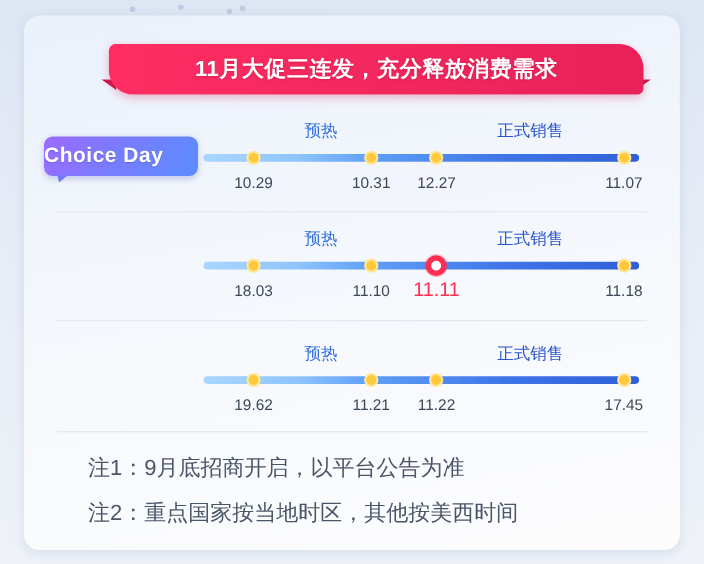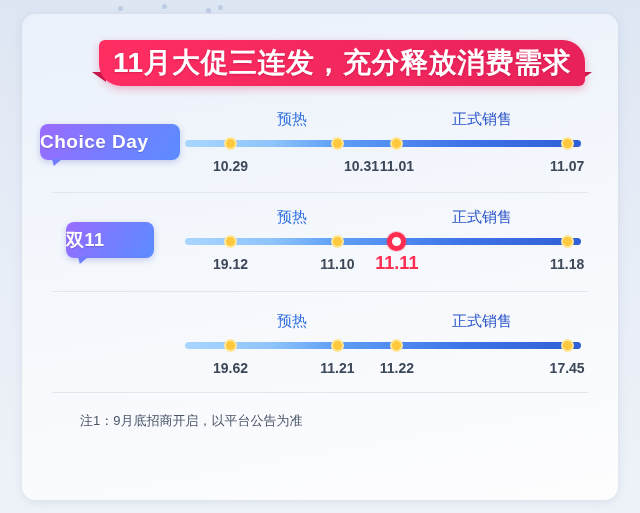--- a/index.html
+++ b/index.html
@@ -69,21 +69,21 @@
   .ribbon-tail-r { left: 556px; clip-path: polygon(0 0, 100% 0, 0 100%); }
   .ribbon-text {
     position: absolute;
     left: 77px;
     top: 26px;
     width: 486px;
     height: 56px;
     line-height: 46px;
     text-align: center;
     color: #fff;
-    font-size: 28px;
+    font-size: 20px;
     font-weight: bold;
     letter-spacing: .5px;
     text-shadow: 0 1px 2px rgba(150,10,50,.35);
   }
   
   .row {
     position: absolute;
     left: 0;
     width: 596px;
     height: 96px;
@@ -177,21 +177,21 @@
     border: 5px solid #ff2d4f;
     box-shadow: 0 0 0 1px rgba(255,45,79,.25);
   }
   .tick-label {
     position: absolute;
     top: 26px;
     transform: translateX(-50%);
     font-size: 14px;
     color: #3c4757;
     white-space: nowrap;
-    font-weight: bold;
+    font-weight: normal;
   }
   .tick-label.hl {
     color: #ff2d4f;
     font-size: 18px;
     top: 23px;
   }
   .phase {
     position: absolute;
     top: -22px;
     transform: translateX(-50%);
@@ -203,21 +203,21 @@
   .phase.sale { color: #2a55c9; }
 
   
   .notes {
     position: absolute;
     left: 58px;
     top: 398px;
     width: 500px;
   }
   .note {
-    font-size: 13px;
+    font-size: 20px;
     color: #4a5568;
     margin-bottom: 14px;
     white-space: nowrap;
   }
 </style>
 </head>
 <body>
 
 <div id="page">
 
@@ -248,42 +248,39 @@
         <div class="tl-bar"></div>
         <div class="phase" style="left:27%;">预热</div>
         <div class="phase sale" style="left:75%;">正式销售</div>
 
         <div class="dot" style="left:11.5%;"></div>
         <div class="dot" style="left:38.5%;"></div>
         <div class="dot" style="left:53.5%;"></div>
         <div class="dot" style="left:96.5%;"></div>
 
         <div class="tick-label" style="left:11.5%;">10.29</div>
-        <div class="tick-label" style="left:38.5%;margin-left:24px;">10.31</div>
-        <div class="tick-label" style="left:53.5%;">11.01</div>
+        <div class="tick-label" style="left:38.5%;">10.31</div>
+        <div class="tick-label" style="left:53.5%;">12.27</div>
         <div class="tick-label" style="left:96.5%;">11.07</div>
       </div>
     </div>
     <div class="row-sep sep-1"></div>
 
     <div class="row row-2">
-      <div class="pill narrow">
-        <span>双11</span>
-      </div>
       <div class="tl">
         <div class="tl-bar"></div>
         <div class="phase" style="left:27%;">预热</div>
         <div class="phase sale" style="left:75%;">正式销售</div>
 
         <div class="dot" style="left:11.5%;"></div>
         <div class="dot" style="left:38.5%;"></div>
         <div class="dot big" style="left:53.5%;"></div>
         <div class="dot" style="left:96.5%;"></div>
 
-        <div class="tick-label" style="left:11.5%;">19.12</div>
+        <div class="tick-label" style="left:11.5%;">18.03</div>
         <div class="tick-label" style="left:38.5%;">11.10</div>
         <div class="tick-label hl" style="left:53.5%;">11.11</div>
         <div class="tick-label" style="left:96.5%;">11.18</div>
       </div>
     </div>
     <div class="row-sep sep-2"></div>
 
     <div class="row row-3">
       <div class="tl">
         <div class="tl-bar"></div>
@@ -298,16 +295,17 @@
         <div class="tick-label" style="left:11.5%;">19.62</div>
         <div class="tick-label" style="left:38.5%;text-align:right;">11.21</div>
         <div class="tick-label" style="left:53.5%;">11.22</div>
         <div class="tick-label" style="left:96.5%;">17.45</div>
       </div>
     </div>
     <div class="row-sep sep-3"></div>
 
     <div class="notes">
       <div class="note">注1：9月底招商开启，以平台公告为准</div>
+      <div class="note">注2：重点国家按当地时区，其他按美西时间</div>
     </div>
 
   </div>
 </div>
 
 </body></html>

